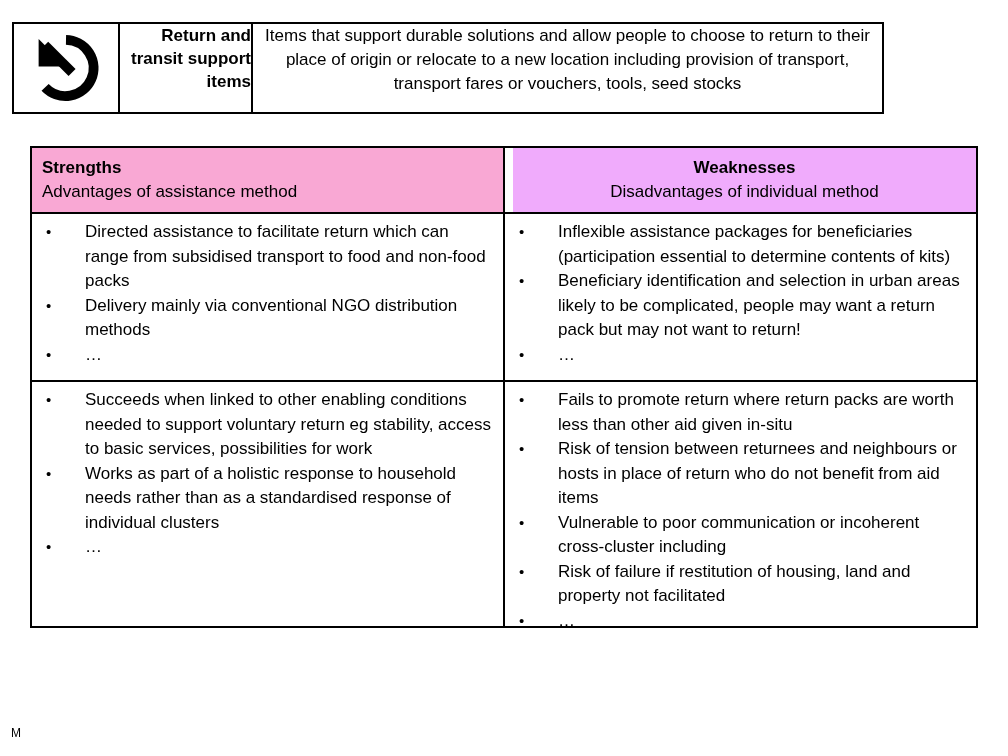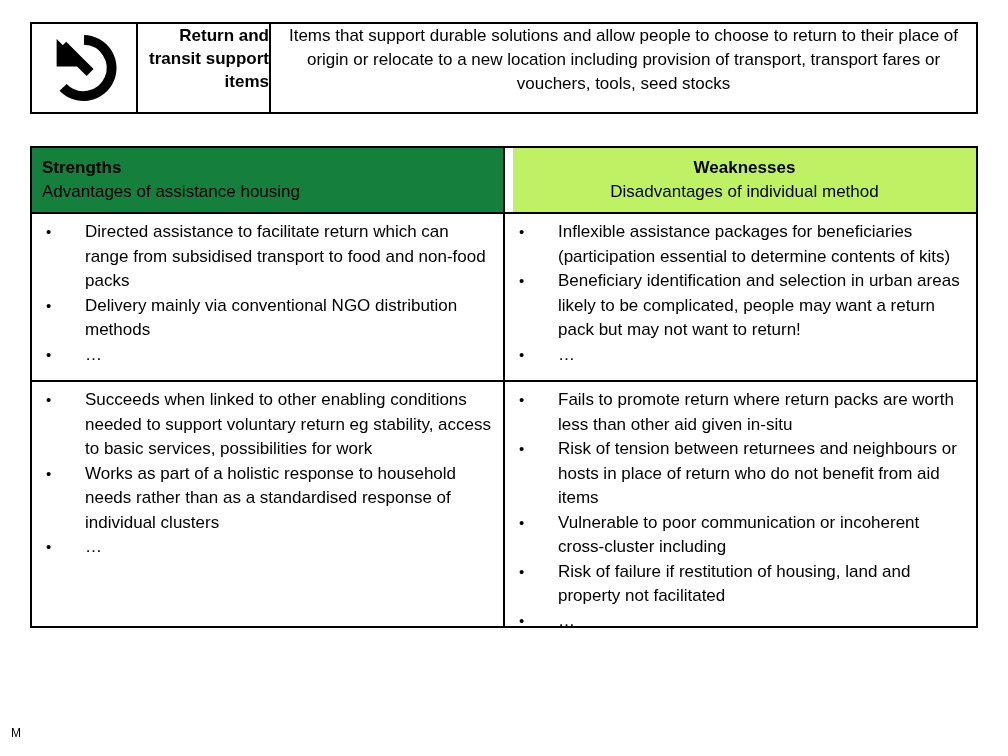--- a/index.html
+++ b/index.html
@@ -12,23 +12,23 @@
     height: 756px;
     position: relative;
     font-family: "Liberation Sans", sans-serif;
     color: #000000;
     overflow: hidden;
   }
 
   
   #header-table {
     position: absolute;
-    left: 30px;
+    left: 12px;
     top: 22px;
-    width: 948px;
+    width: 872px;
     border-collapse: collapse;
     table-layout: fixed;
   }
   #header-table td {
     border: 2px solid #000000;
     padding: 0;
     vertical-align: top;
   }
   .hdr-icon-cell {
     width: 104px;
@@ -70,22 +70,22 @@
     padding: 0;
     vertical-align: top;
     width: 50%;
   }
 
   .quad-head {
     padding: 8px 10px 10px 10px;
     font-size: 17px;
     line-height: 24px;
   }
-  .quad-head.green { background: #15803d; }
-  .quad-head.white { background: #bef264; margin-left: 8px; }
+  .quad-head.green { background: #f9a8d4; }
+  .quad-head.white { background: #f0abfc; margin-left: 8px; }
   .quad-head.left-align { text-align: left; }
   .quad-head.center-align { text-align: center; }
   .quad-head .head-title {
     display: block;
     font-weight: bold;
   }
   .quad-head .head-sub {
     display: block;
     font-weight: normal;
   }
@@ -153,21 +153,21 @@
 </tbody>
   </table>
 
 <table id="swot-table">
 
   <tbody>
       <tr class="row-head-1">
     <td>
       <div class="quad-head green left-align">
         <span class="head-title">Strengths</span>
-        <span class="head-sub">Advantages of assistance housing</span>
+        <span class="head-sub">Advantages of assistance method</span>
       </div>
     </td>
     <td>
       <div class="quad-head white center-align">
         <span class="head-title">Weaknesses</span>
         <span class="head-sub">Disadvantages of individual method</span>
       </div>
     </td>
   </tr>
 

